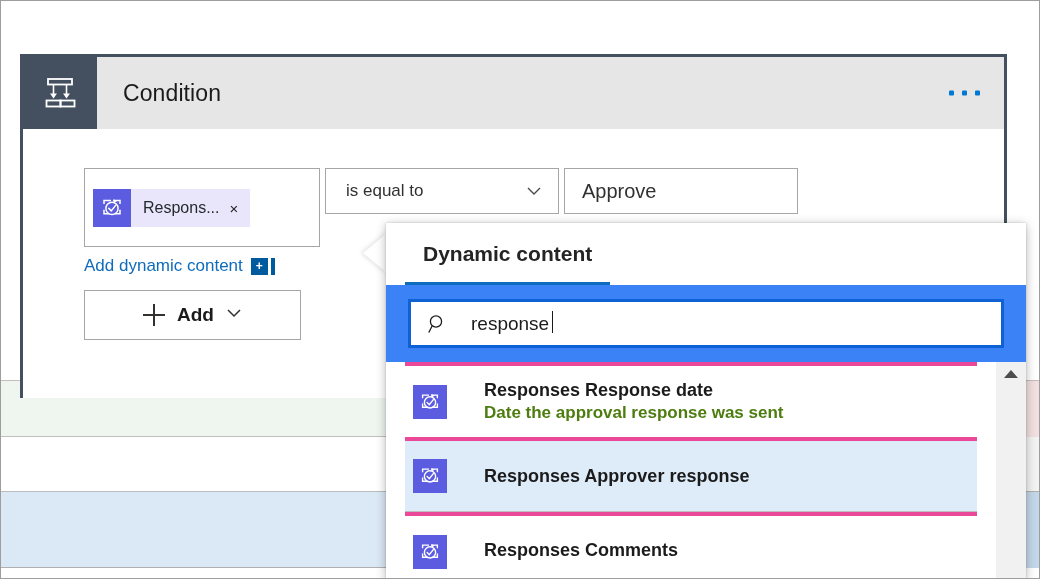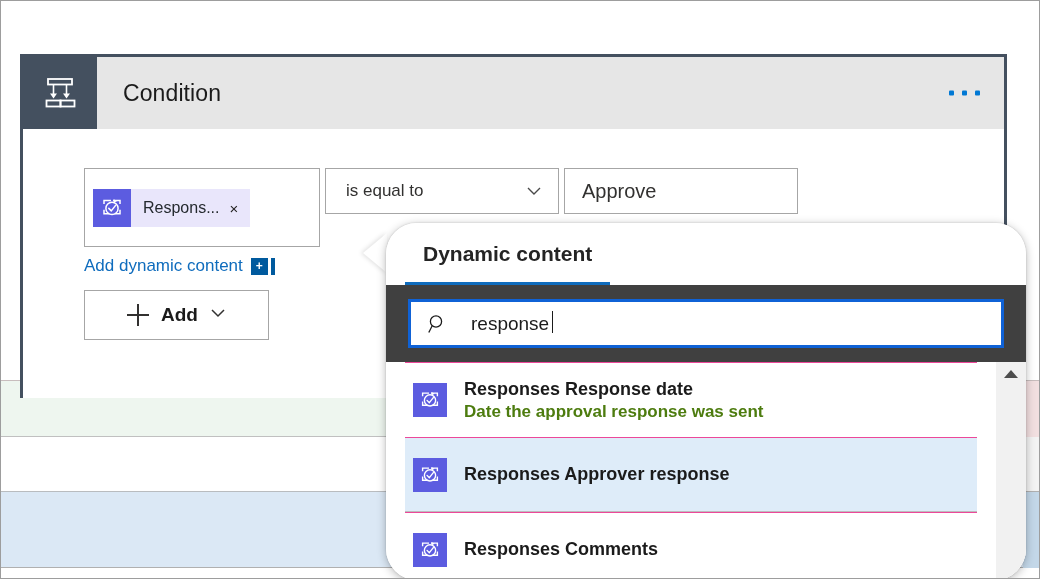--- a/index.html
+++ b/index.html
@@ -195,21 +195,21 @@
     height: 17px;
     background: #005a9e;
     margin-left: -5px;
   }
 
   
   .add-button {
     position: absolute;
     left: 61px;
     top: 161px;
-    width: 185px;
+    width: 217px;
     height: 50px;
     box-sizing: border-box;
     border: 1px solid #a6a6a6;
     background: #ffffff;
     display: flex;
     align-items: center;
     justify-content: center;
     gap: 12px;
     cursor: pointer;
   }
@@ -282,21 +282,20 @@
   
   .callout {
     position: absolute;
     left: 385px;
     top: 222px;
     width: 640px;
     height: 357px;
     background: #ffffff;
     box-shadow: 0 2px 10px rgba(0,0,0,0.28), 0 0 2px rgba(0,0,0,0.18);
     overflow: hidden;
-    border-radius: 31px;
   }
   .callout-beak {
     position: absolute;
     left: 362px;
     top: 232px;
     width: 0;
     height: 0;
     border-top: 20px solid transparent;
     border-bottom: 20px solid transparent;
     border-right: 24px solid #ffffff;
@@ -330,21 +329,21 @@
     position: absolute;
     left: 0;
     right: 0;
     bottom: 0;
     height: 3px;
     background: #0f6cbd;
   }
 
   .search-band {
     height: 77px;
-    background: #404040;
+    background: #3b82f6;
     display: flex;
     align-items: center;
     padding: 0 22px;
     box-sizing: border-box;
   }
   .search-box {
     flex: 1 1 auto;
     height: 49px;
     box-sizing: border-box;
     background: #ffffff;
@@ -388,24 +387,25 @@
     right: 30px;
     bottom: 0;
     padding: 0 19px;
     box-sizing: border-box;
   }
   .list-item {
     position: relative;
     display: flex;
     align-items: center;
     height: 75px;
-    border-top: 1px solid #ec4899;
+    border-top: 4px solid #ec4899;
     padding-left: 8px;
     box-sizing: border-box;
     cursor: pointer;
+    gap: 20px;
   }
   .list-item.selected {
     background: #deecf9;
     border-bottom: 1px solid #bdbdbd;
   }
   .li-icon {
     width: 34px;
     height: 34px;
     background: #5c5ce0;
     display: flex;

